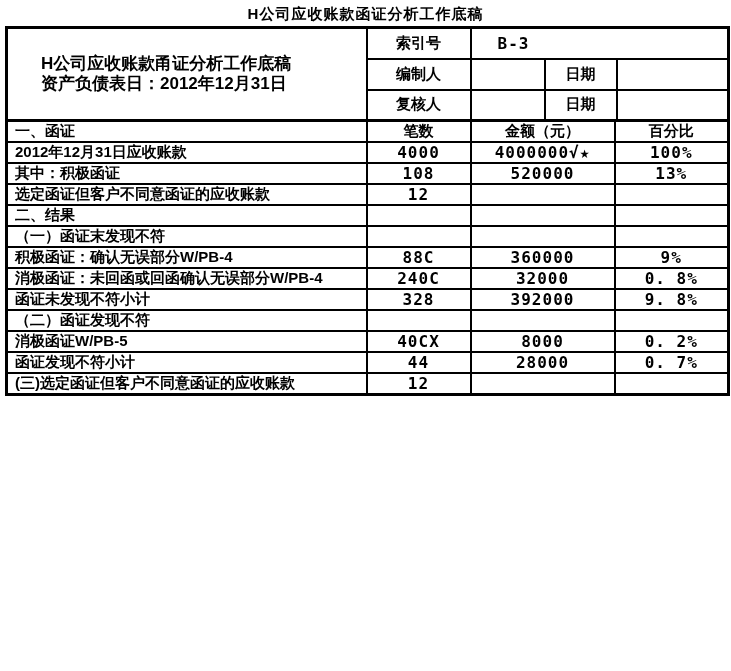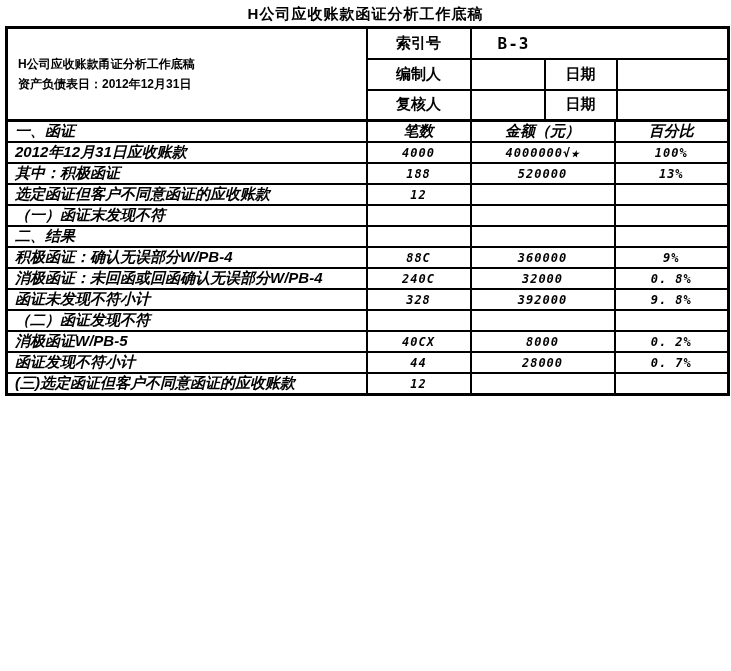--- a/index.html
+++ b/index.html
@@ -25,40 +25,40 @@
     width: 722px;
     border: 3px solid #000;
   }
   td {
     border: 2px solid #000;
     overflow: hidden;
     white-space: nowrap;
     vertical-align: middle;
   }
   .hdr tr { height: 31px; }
-  .main tr { height: 14px; font-style: italic; }
+  .main tr { height: 14px; }
   .main { margin-top: -3px; }
   .lab {
     text-align: left;
     padding-left: 7px;
     font-size: 15px;
     font-weight: bold;
   }
   .c { text-align: center; }
   .zh { font-size: 15px; font-weight: bold; }
   .num {
     font-family: "DejaVu Sans Mono", monospace;
-    font-size: 12px;
+    font-size: 16px;
     font-weight: bold;
     letter-spacing: 1px;
   }
   .info {
     vertical-align: middle;
-    padding-left: 10px;
-    font-size: 12px;
+    padding-left: 33px;
+    font-size: 17px;
     font-weight: bold;
     line-height: 20px;
     white-space: nowrap;
   }
   .bval {
     text-align: left;
     padding-left: 26px;
     font-family: "DejaVu Sans Mono", monospace;
     font-size: 16px;
     font-weight: bold;
@@ -119,38 +119,38 @@
           <td class="c zh">百分比</td>
         </tr>
         <tr>
           <td class="lab">2012年12月31日应收账款</td>
           <td class="c num">4000</td>
           <td class="c num">4000000√★</td>
           <td class="c num">100%</td>
         </tr>
         <tr>
           <td class="lab">其中：积极函证</td>
-          <td class="c num">188</td>
+          <td class="c num">108</td>
           <td class="c num">520000</td>
           <td class="c num">13%</td>
         </tr>
         <tr>
           <td class="lab">选定函证但客户不同意函证的应收账款</td>
           <td class="c num">12</td>
           <td class="c num"></td>
           <td class="c num"></td>
         </tr>
         <tr>
-          <td class="lab">（一）函证末发现不符</td>
+          <td class="lab">二、结果</td>
           <td class="c num"></td>
           <td class="c num"></td>
           <td class="c num"></td>
         </tr>
         <tr>
-          <td class="lab">二、结果</td>
+          <td class="lab">（一）函证末发现不符</td>
           <td class="c num"></td>
           <td class="c num"></td>
           <td class="c num"></td>
         </tr>
         <tr>
           <td class="lab">积极函证：确认无误部分W/PB-4</td>
           <td class="c num">88C</td>
           <td class="c num">360000</td>
           <td class="c num">9%</td>
         </tr>

